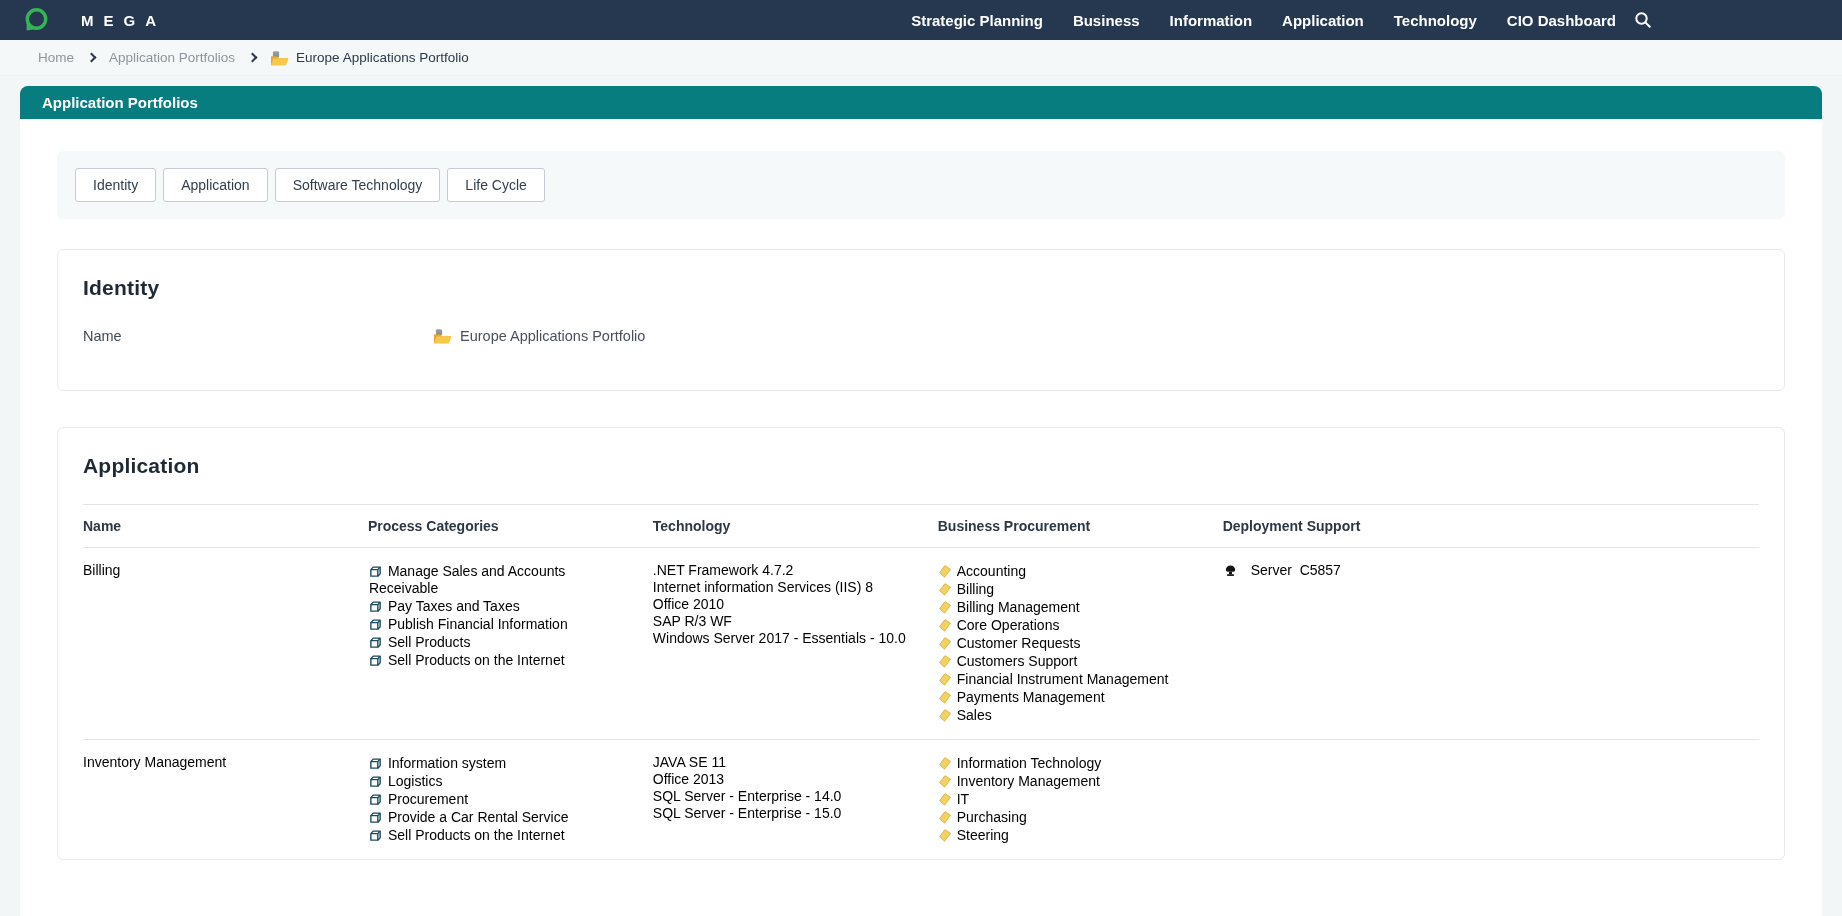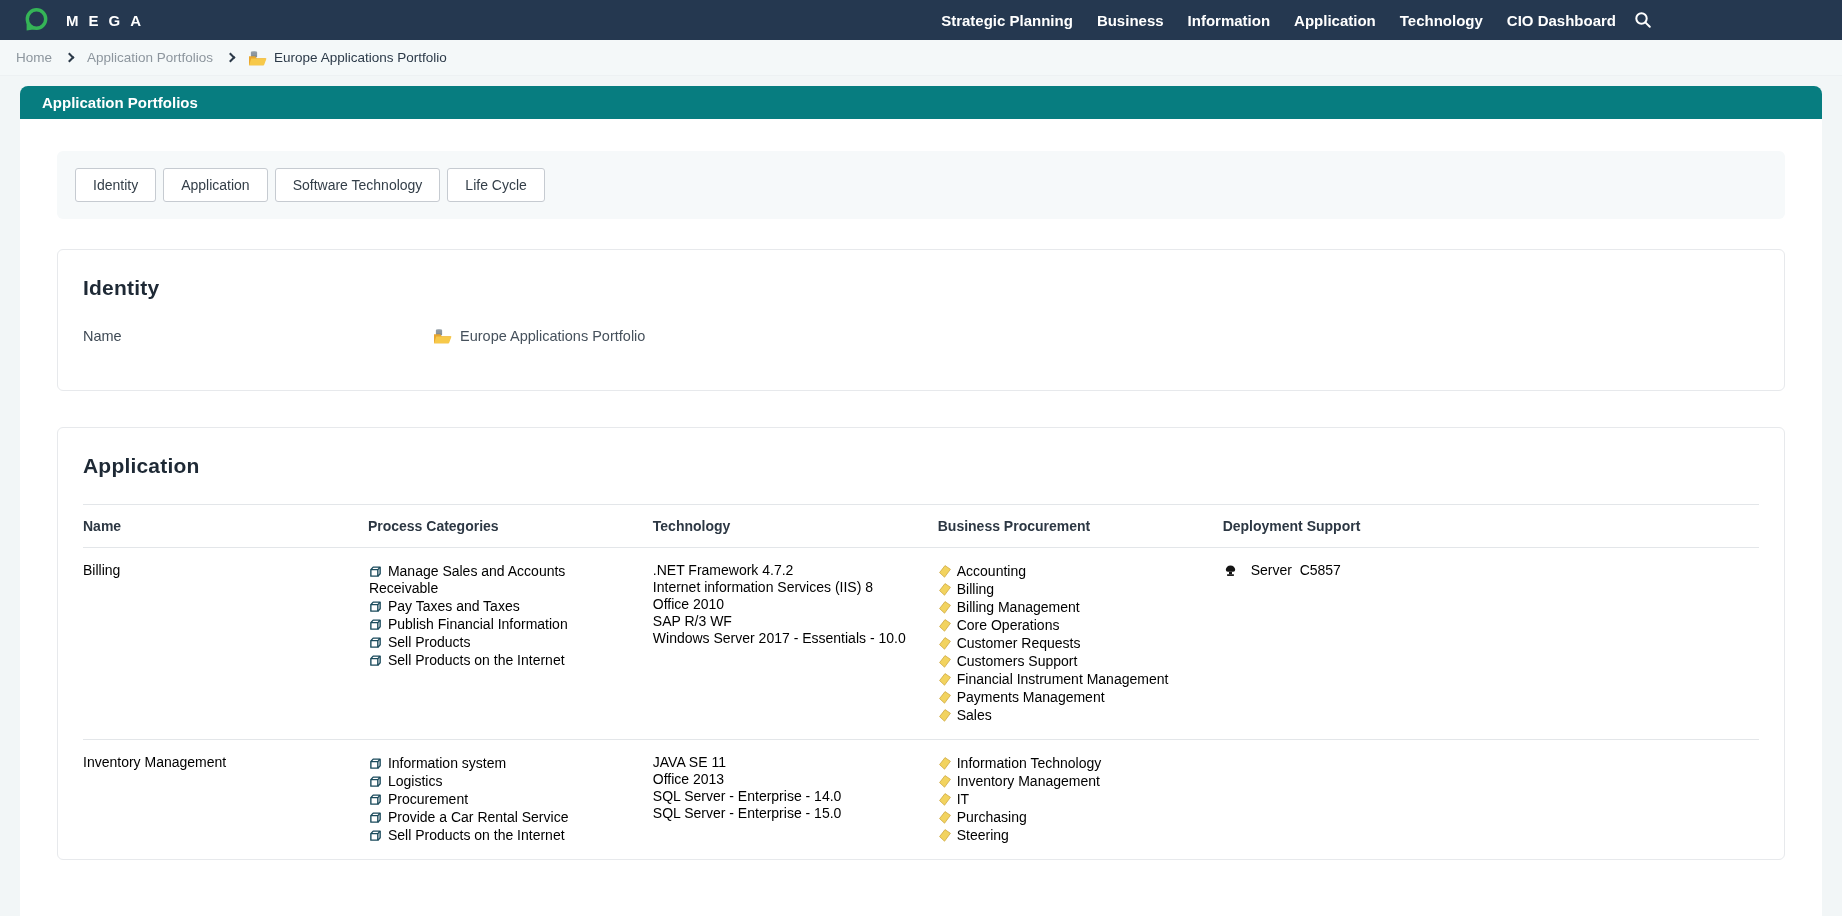--- a/index.html
+++ b/index.html
@@ -10,43 +10,43 @@
     font-family:"Liberation Sans", sans-serif;
     color:#46515c;
   }
 
   
   .navbar {
     height:40px; background:#253850;
     display:flex; align-items:center;
     padding:0 0 0 22px;
   }
-  .brand { display:flex; align-items:center; gap:16px; }
+  .brand { display:flex; align-items:center; gap:31px; }
   .brand-logo { width:28px; height:28px; display:flex; }
   .brand-word {
     color:#fff; font-weight:bold; font-size:15px;
     letter-spacing:10px; line-height:1;
   }
   .nav-menu {
-    margin-left:auto; display:flex; align-items:center; gap:24px;
+    margin-left:auto; display:flex; align-items:center; gap:30px;
     padding-right:18px;
   }
   .nav-item {
     color:#fff; font-size:15px; font-weight:600; text-decoration:none;
     cursor:pointer; white-space:nowrap;
   }
   .nav-search {
     width:18px; height:18px; display:flex; cursor:pointer;
     margin-right:190px;
   }
 
   
   .breadcrumb {
     height:36px; display:flex; align-items:center; gap:12px;
-    padding-left:16px; font-size:13.5px;
+    padding-left:38px; font-size:13.5px;
     background:#f4f8f9; border-bottom:1px solid #edf1f3;
   }
   .crumb-link { color:#8d969e; cursor:pointer; text-decoration:none; }
   .crumb-sep {
     width:7px; height:7px; border-top:2px solid #2c3a49; border-right:2px solid #2c3a49;
     transform:rotate(45deg); display:inline-block; margin:0 2px;
   }
   .crumb-current { color:#2c3a49; display:flex; align-items:center; gap:7px; }
   .icon-folder { width:19px; height:16px; display:inline-flex; }
 

